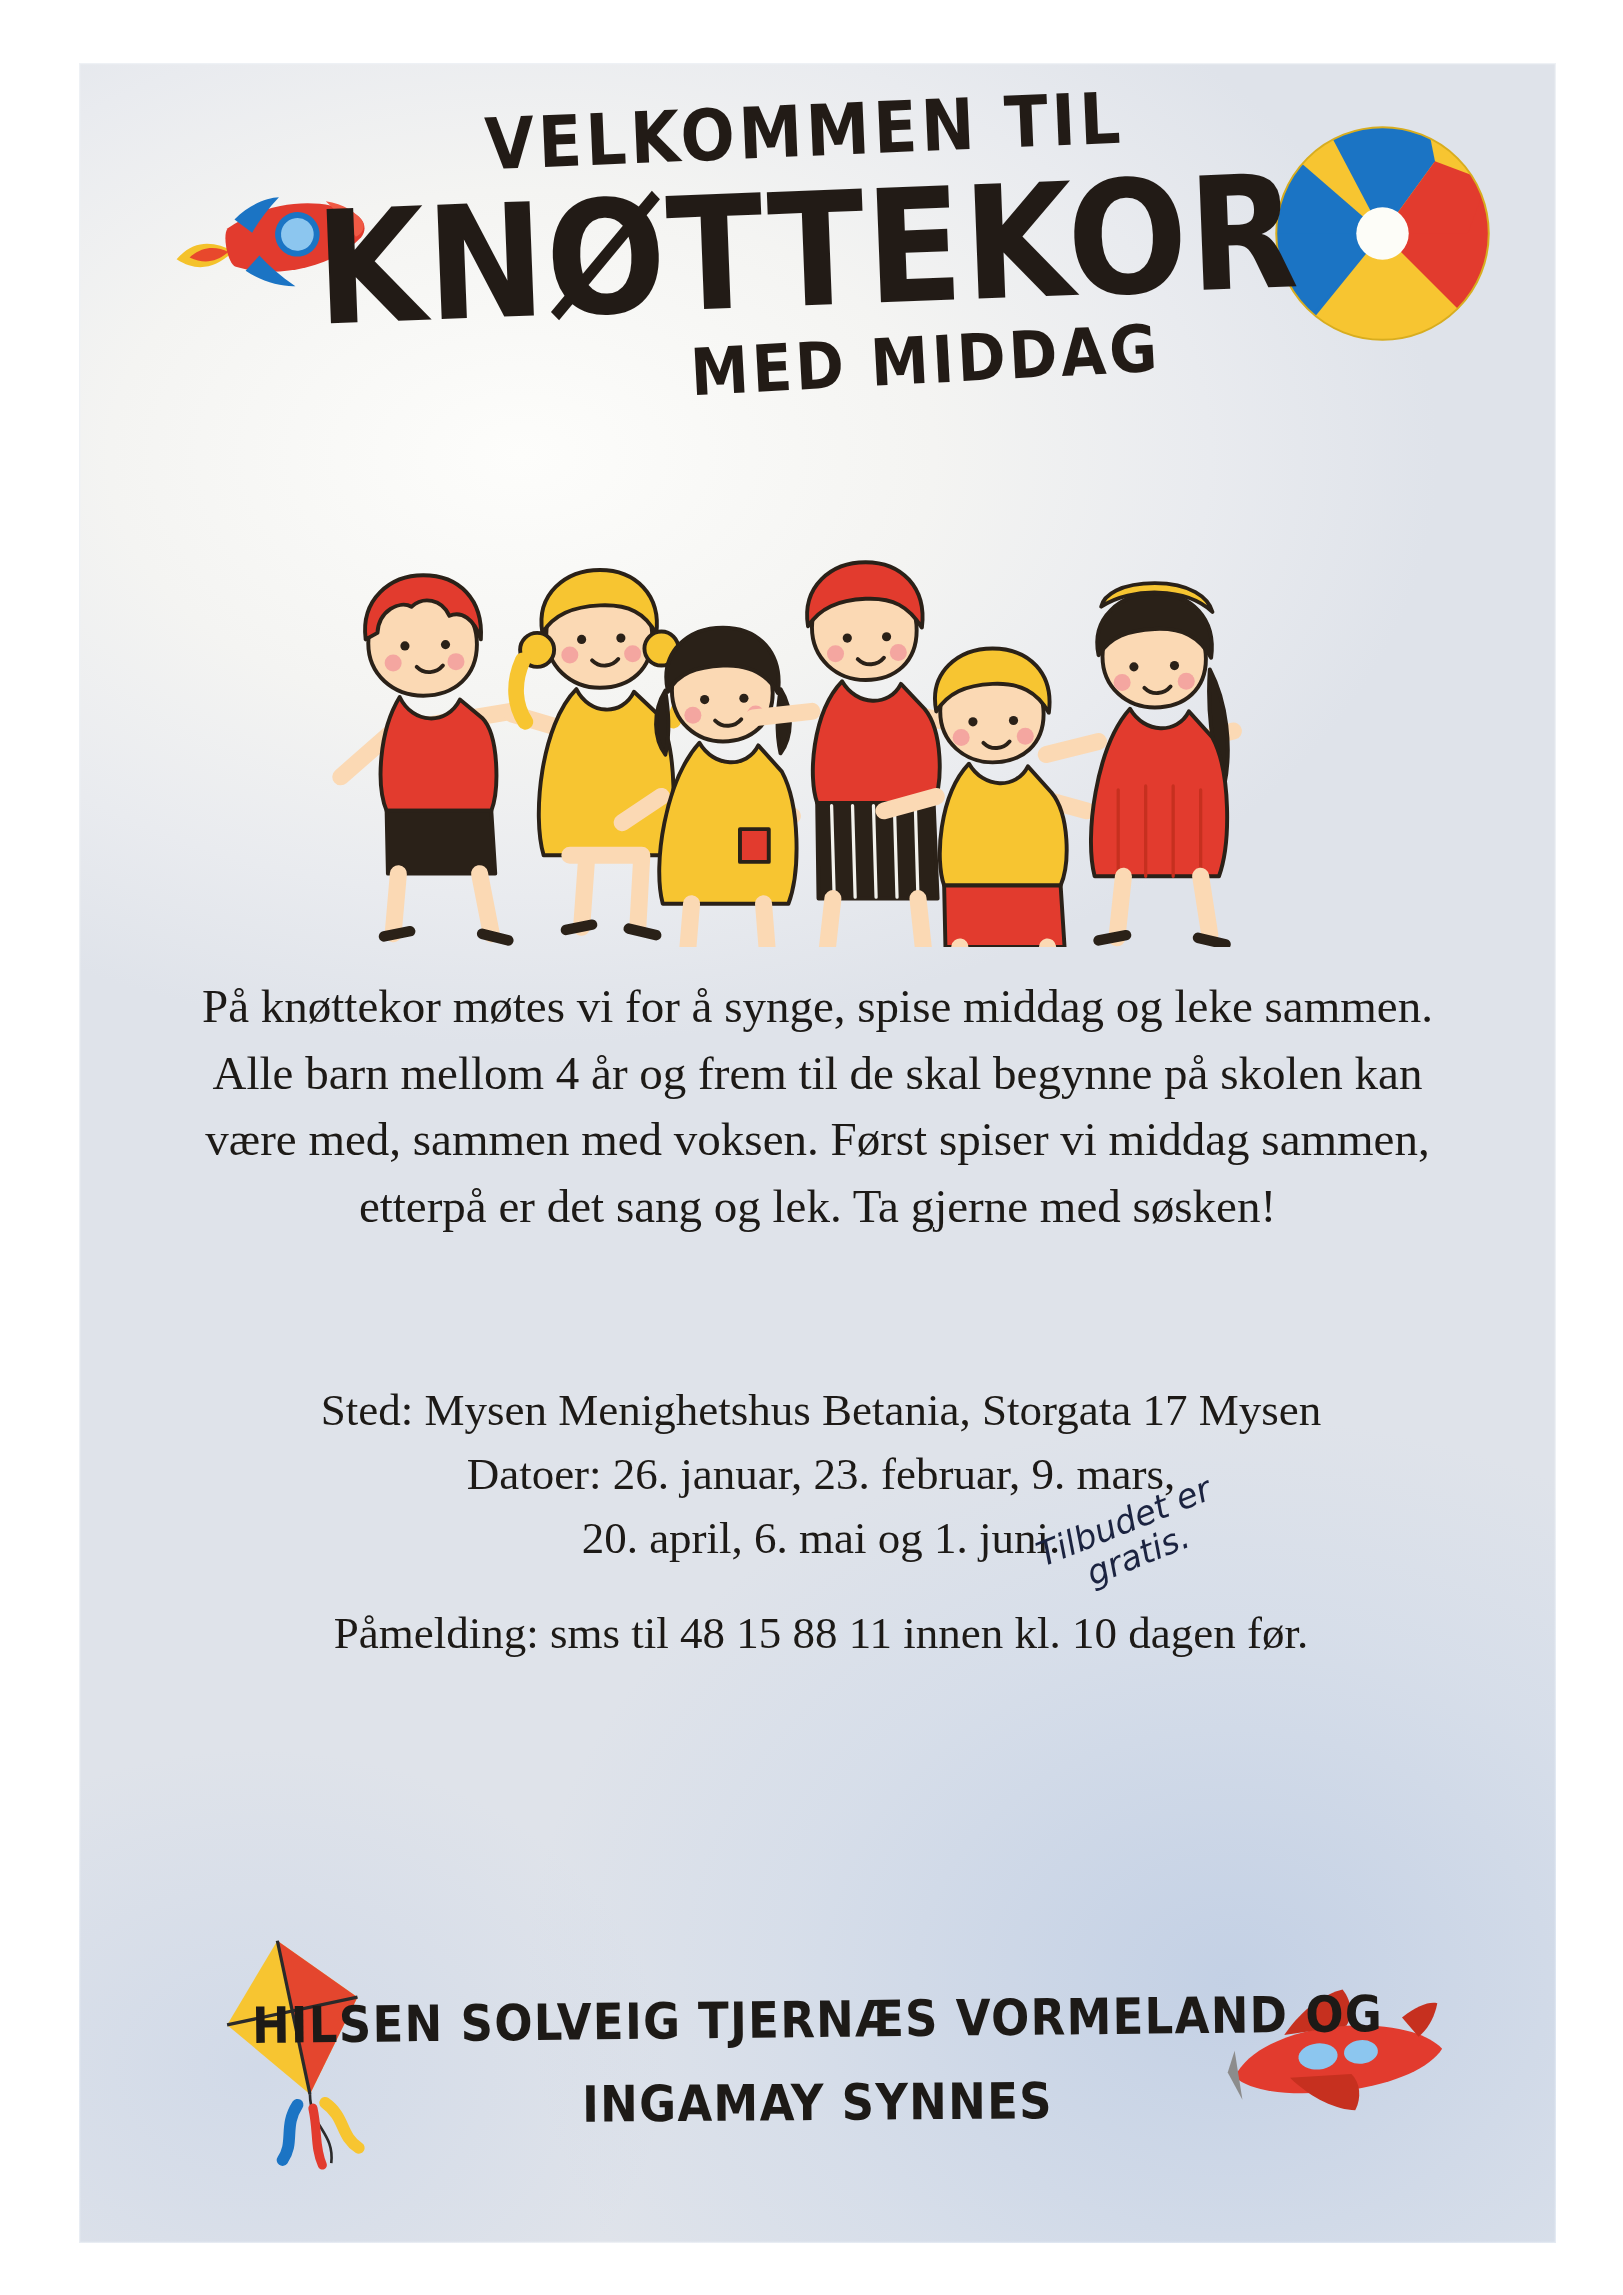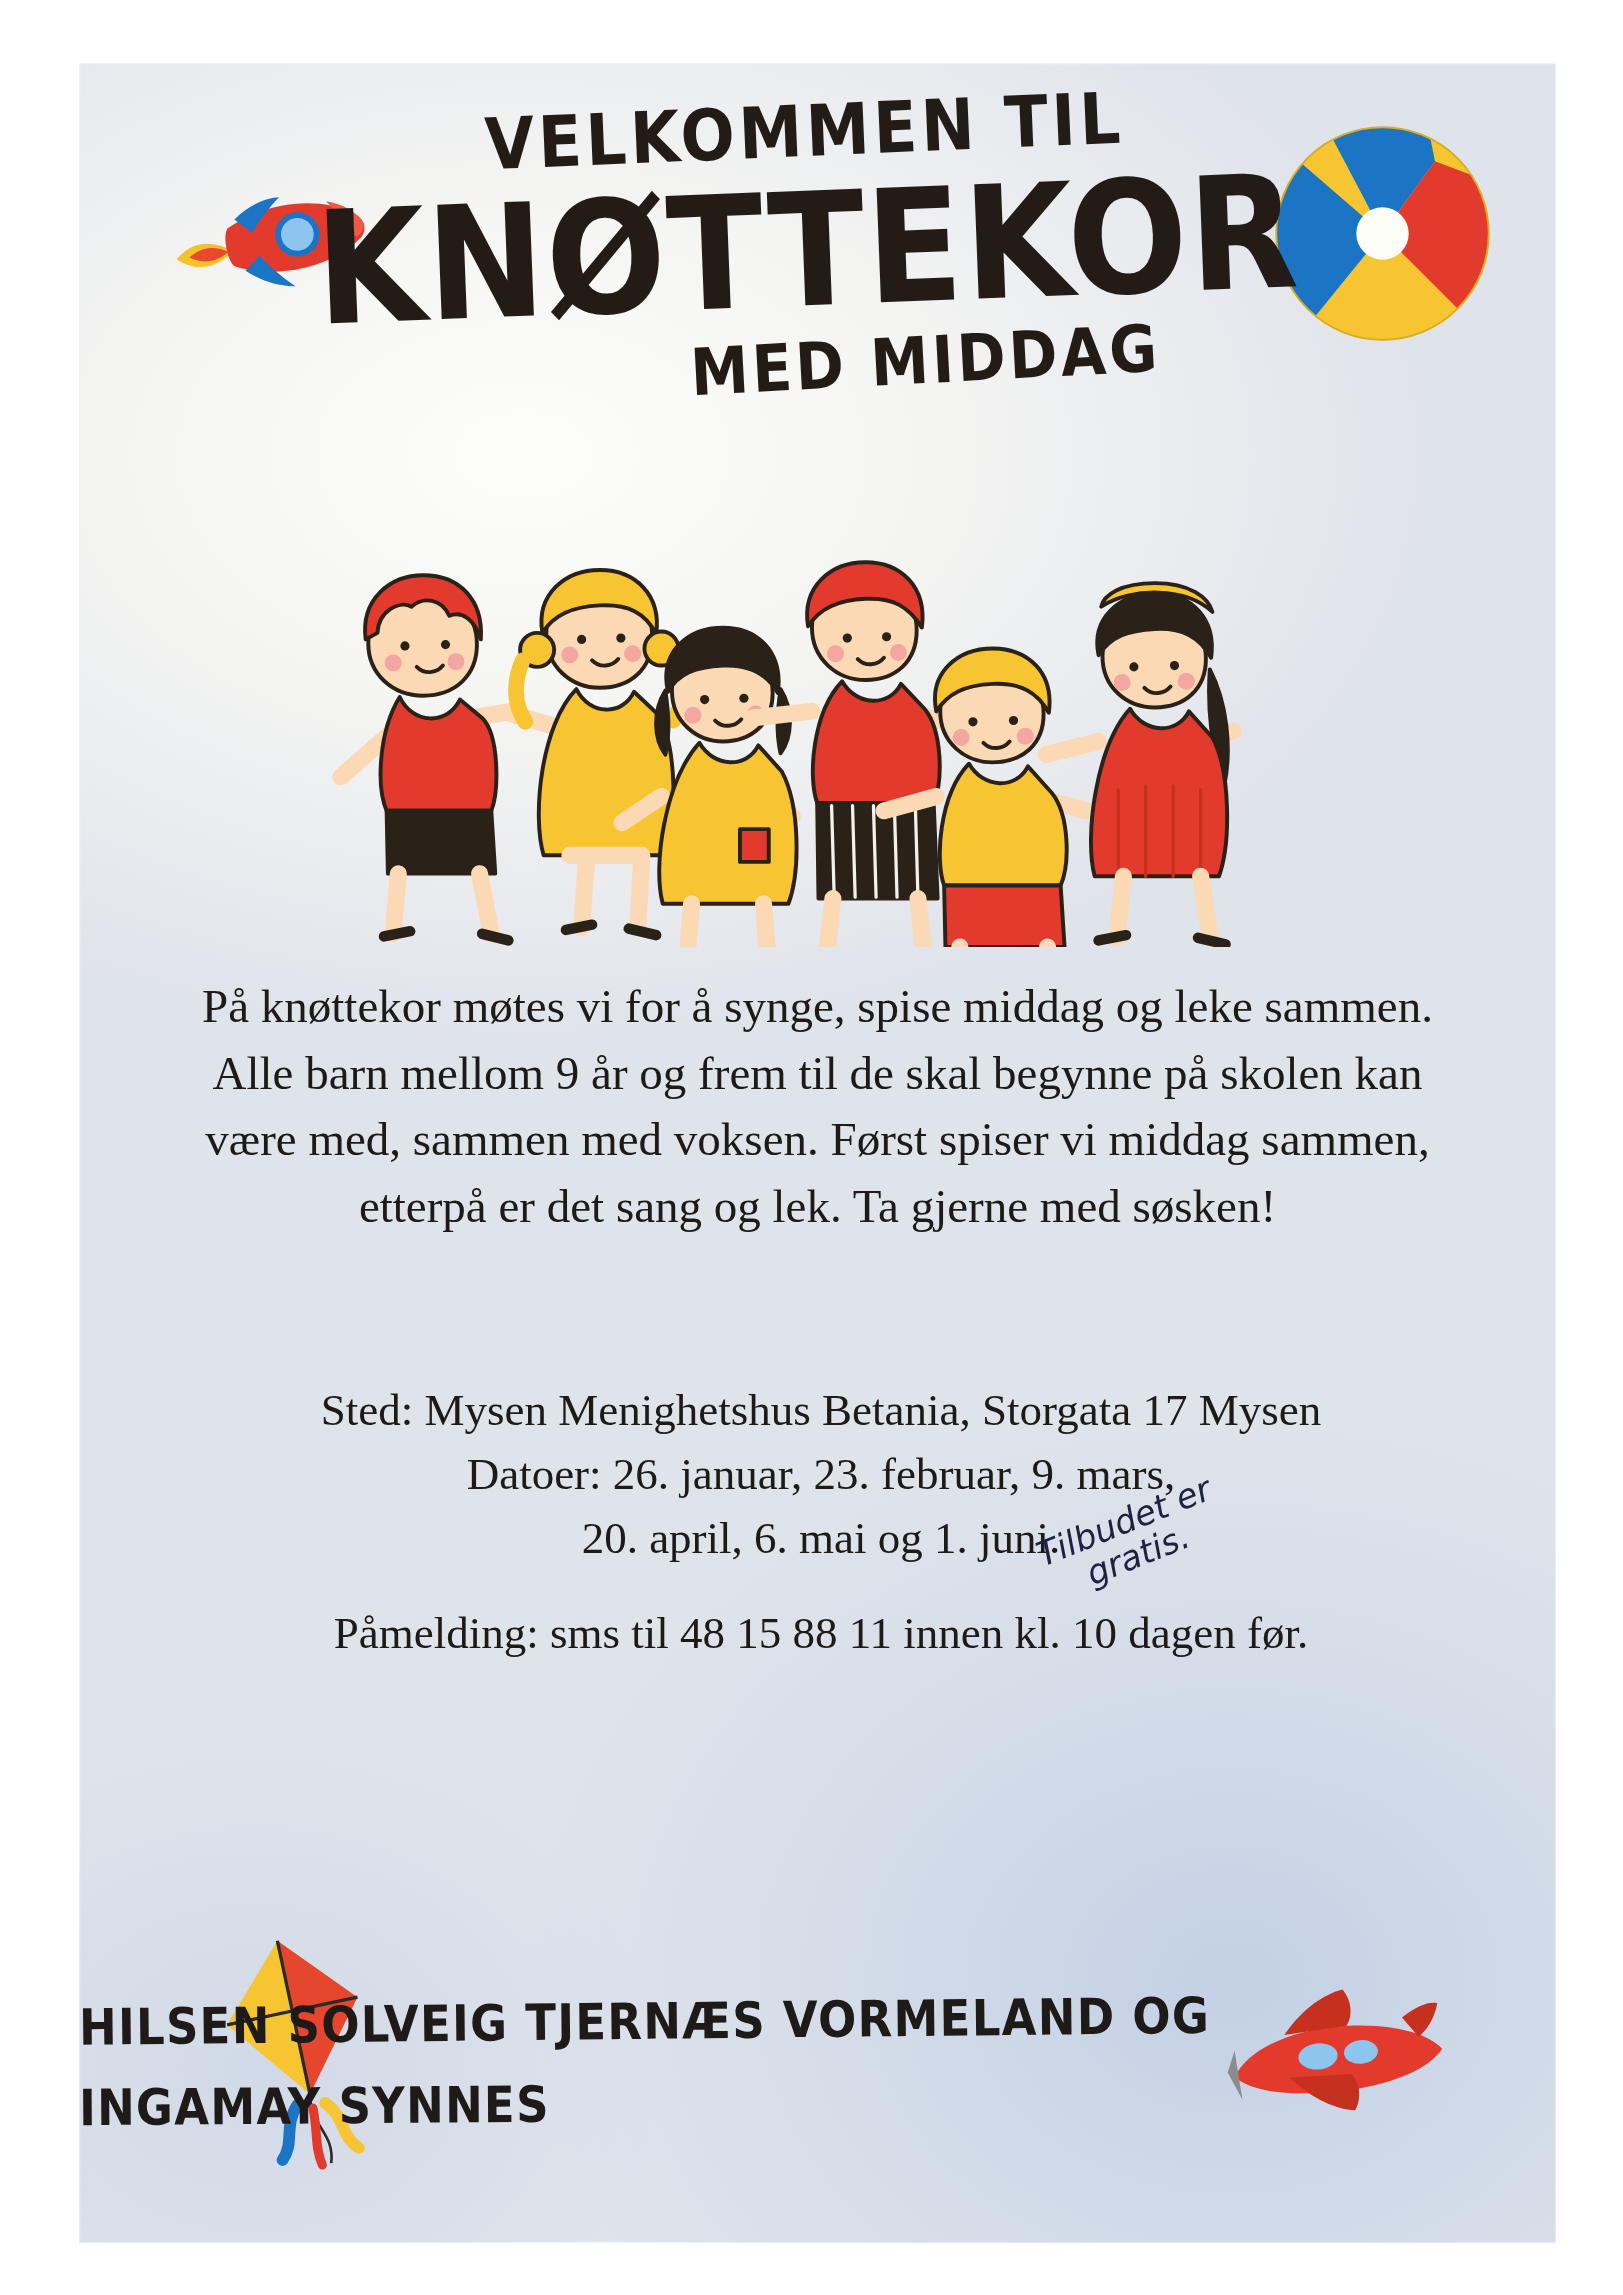--- a/index.html
+++ b/index.html
@@ -142,20 +142,21 @@
     pointer-events: none;
   }
   .handnote .l2 { margin-left: 39px; }
 
   
   .signature {
     position: absolute;
     left: 0;
     right: 0;
     top: 1928px;
+    text-align: center;
     font-family: "DejaVu Sans Condensed", "DejaVu Sans", sans-serif;
     font-weight: 700;
     color: #1d1a17;
   }
   .sig-1 {
     font-size: 50px;
     letter-spacing: 1.3px;
     transform: rotate(-0.6deg);
   }
   .sig-2 {
@@ -355,21 +356,21 @@
               <path d="M1276 296 C1298 334 1348 336 1366 300 L1402 340 C1430 392 1430 502 1412 552 L1222 552 C1206 492 1224 354 1276 296 Z" fill="#e23b2e"></path>
               <path d="M1258 420 L1258 552 M1300 414 L1300 552 M1342 414 L1342 552 M1384 420 L1384 552" stroke="#c6301f" stroke-width="5"></path>
               <path d="M1266 552 L1256 646 M1384 552 L1398 642" stroke="#fbd9b4" stroke-width="26"></path>
               <path d="M1228 650 L1270 642 M1380 646 L1422 656" stroke="#2a2118" stroke-width="16"></path>
             </g>
 
           </g>
         </svg>
       </div>
 
-      <div class="intro">På knøttekor møtes vi for å synge, spise middag og leke sammen. Alle barn mellom 9 år og frem til de skal begynne på skolen kan være med, sammen med voksen. Først spiser vi middag sammen, etterpå er det sang og lek. Ta gjerne med søsken!</div>
+      <div class="intro">På knøttekor møtes vi for å synge, spise middag og leke sammen. Alle barn mellom 4 år og frem til de skal begynne på skolen kan være med, sammen med voksen. Først spiser vi middag sammen, etterpå er det sang og lek. Ta gjerne med søsken!</div>
 
       <div class="details">
         <div>Sted: Mysen Menighetshus Betania, Storgata 17 Mysen</div>
         <div>Datoer: 26. januar, 23. februar, 9. mars,</div>
         <div>20. april, 6. mai og 1. juni.</div>
         <div class="signup">Påmelding: sms til 48 15 88 11 innen kl. 10 dagen før.</div>
       </div>
 
       <div class="handnote">
         <div class="l1">Tilbudet er</div>

